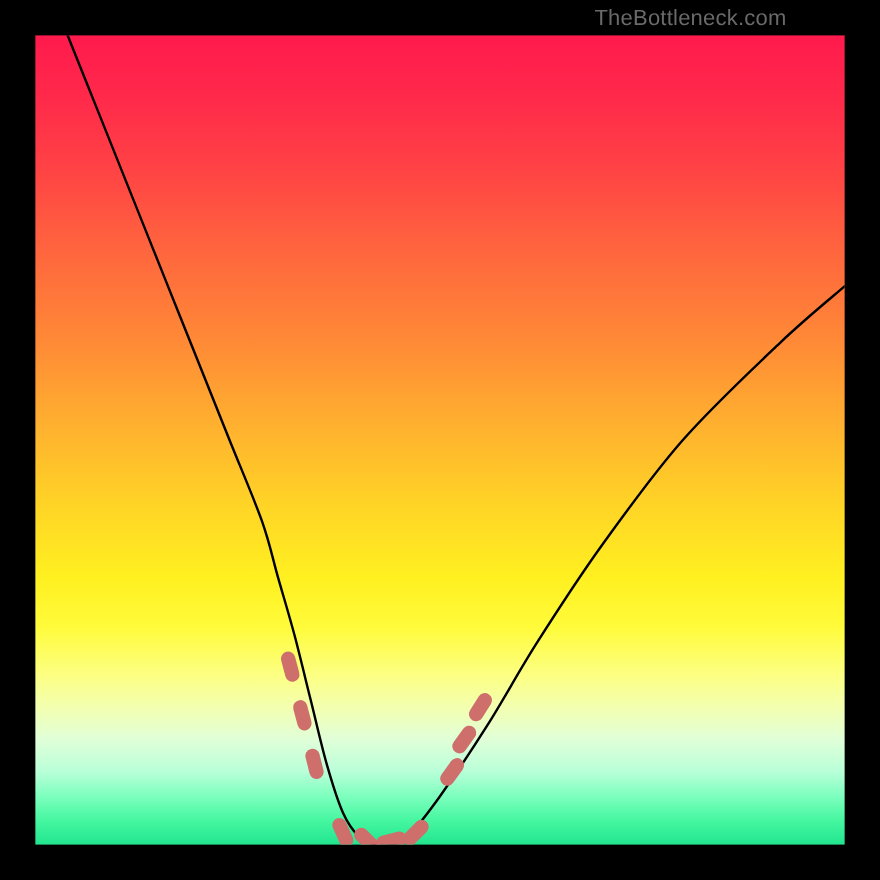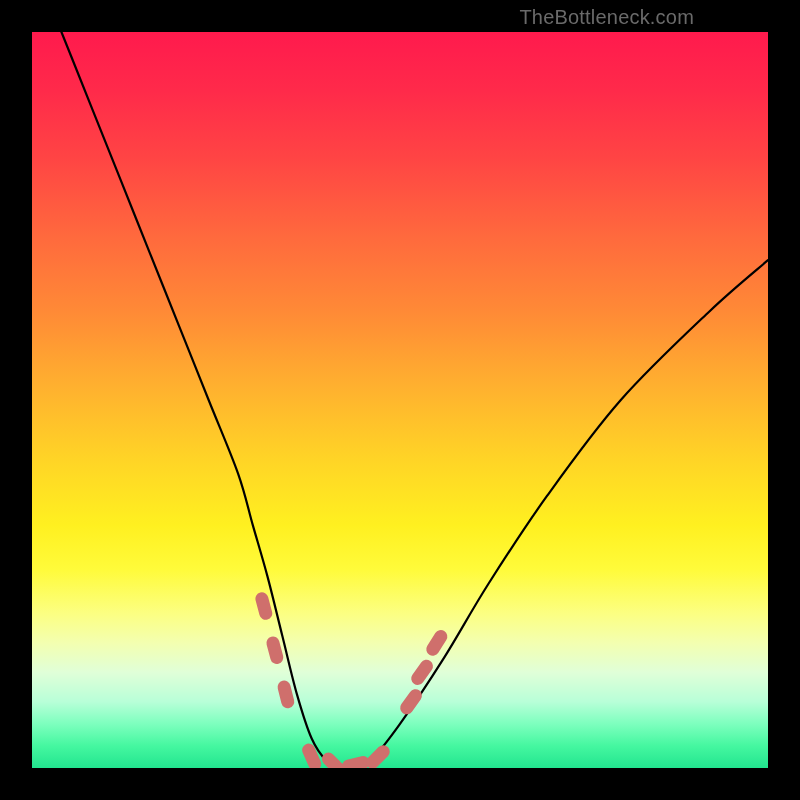--- a/index.html
+++ b/index.html
@@ -11,20 +11,21 @@
     overflow: hidden;
     font-family: Arial, Helvetica, sans-serif;
   }
   .frame {
     position: absolute;
     left: 0;
     top: 0;
     width: 708px;
     height: 800px;
     background: #000;
+    padding-left: 21px;
   }
   .plot-area {
     position: absolute;
     left: 32px;
     top: 32px;
     width: 736px;
     height: 736px;
     overflow: hidden;
   }
   .gradient {

